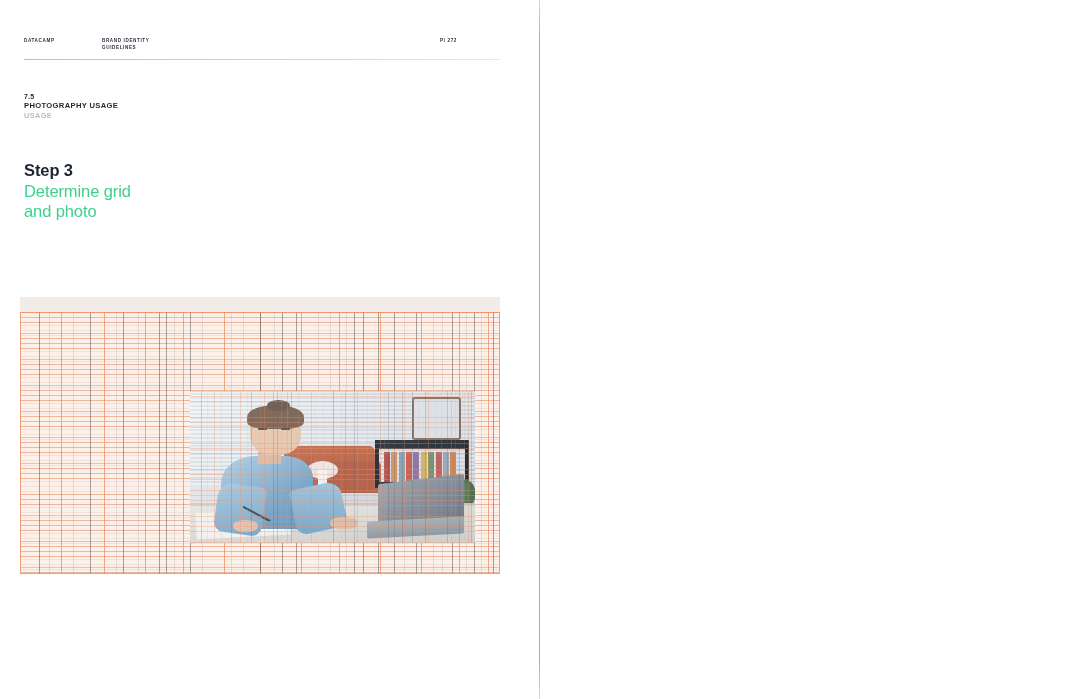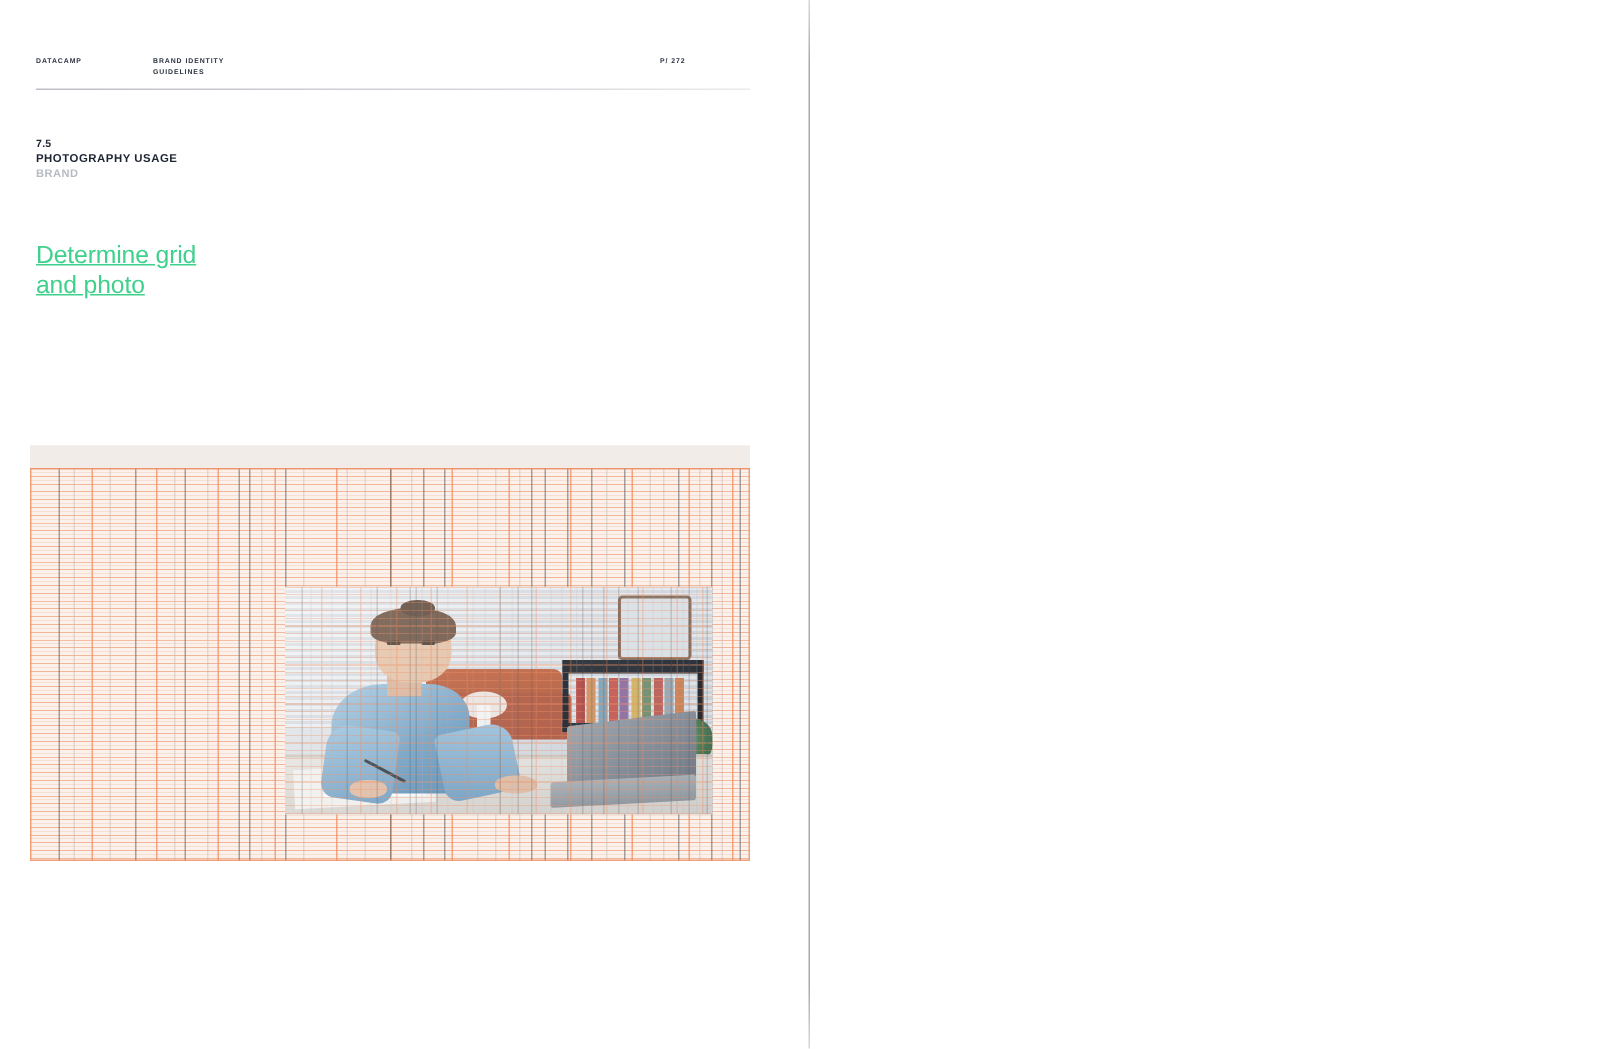--- a/index.html
+++ b/index.html
@@ -108,25 +108,26 @@
       <div class="rh-item rh-brand">DATACAMP</div>
       <div class="rh-item rh-section">BRAND IDENTITY
 GUIDELINES</div>
       <div class="rh-item rh-page">P/ 272</div>
     </div>
     <div class="rule"></div>
 
     <div class="seclabel">
       <div class="sec-num">7.5</div>
       <div class="sec-title">PHOTOGRAPHY USAGE</div>
-      <div class="sec-sub">BRAND</div>
+      <div class="sec-sub">USAGE</div>
     </div>
 
     <div class="stepblock">
-      <div class="step-sub" style="white-space:pre-line;text-decoration:underline;">Determine grid
+      <div class="step-num">Step 3</div>
+      <div class="step-sub" style="white-space:pre-line;">Determine grid
 and photo</div>
     </div>
 
 
     <div class="art">
       <div class="art-pad"></div>
       <div class="gridbox">
         <div class="hlines2"></div>
         <div class="hlines"></div>
         <div id="vlines-left">

